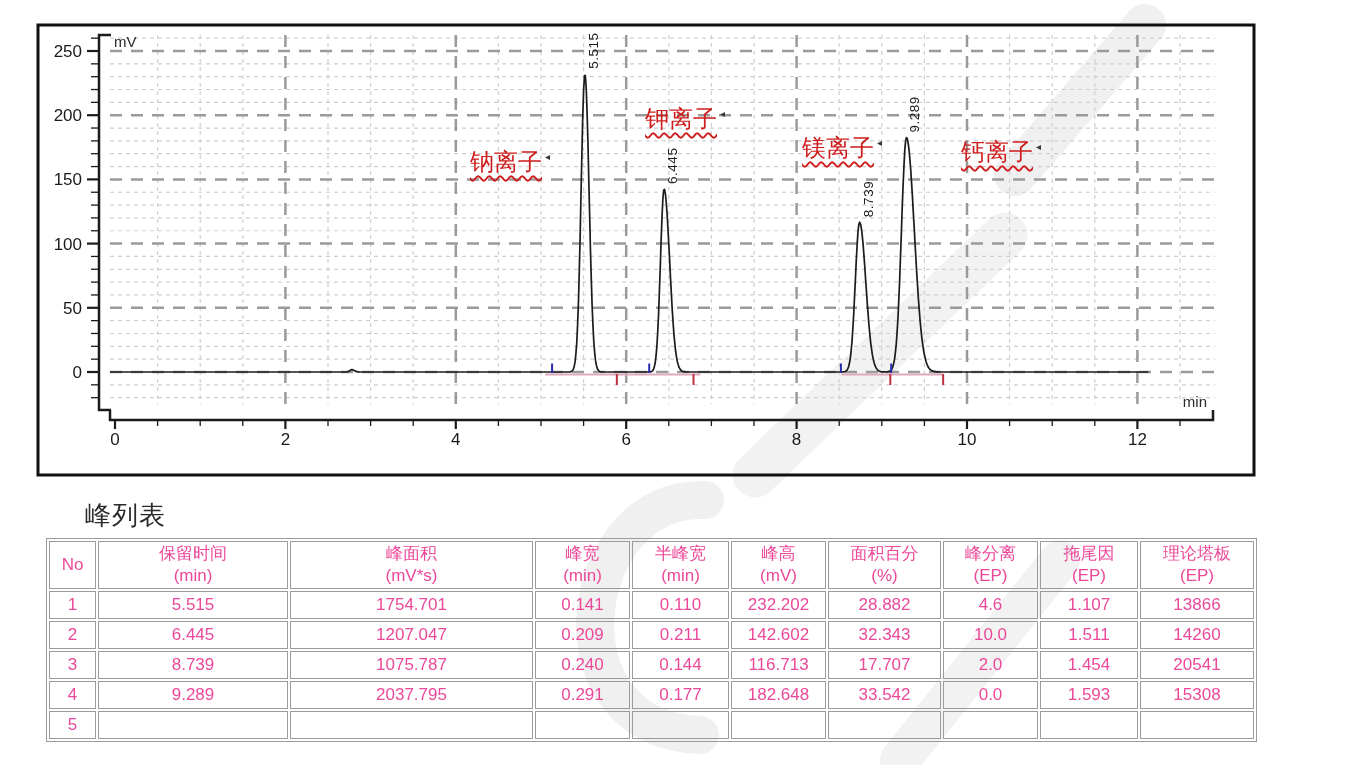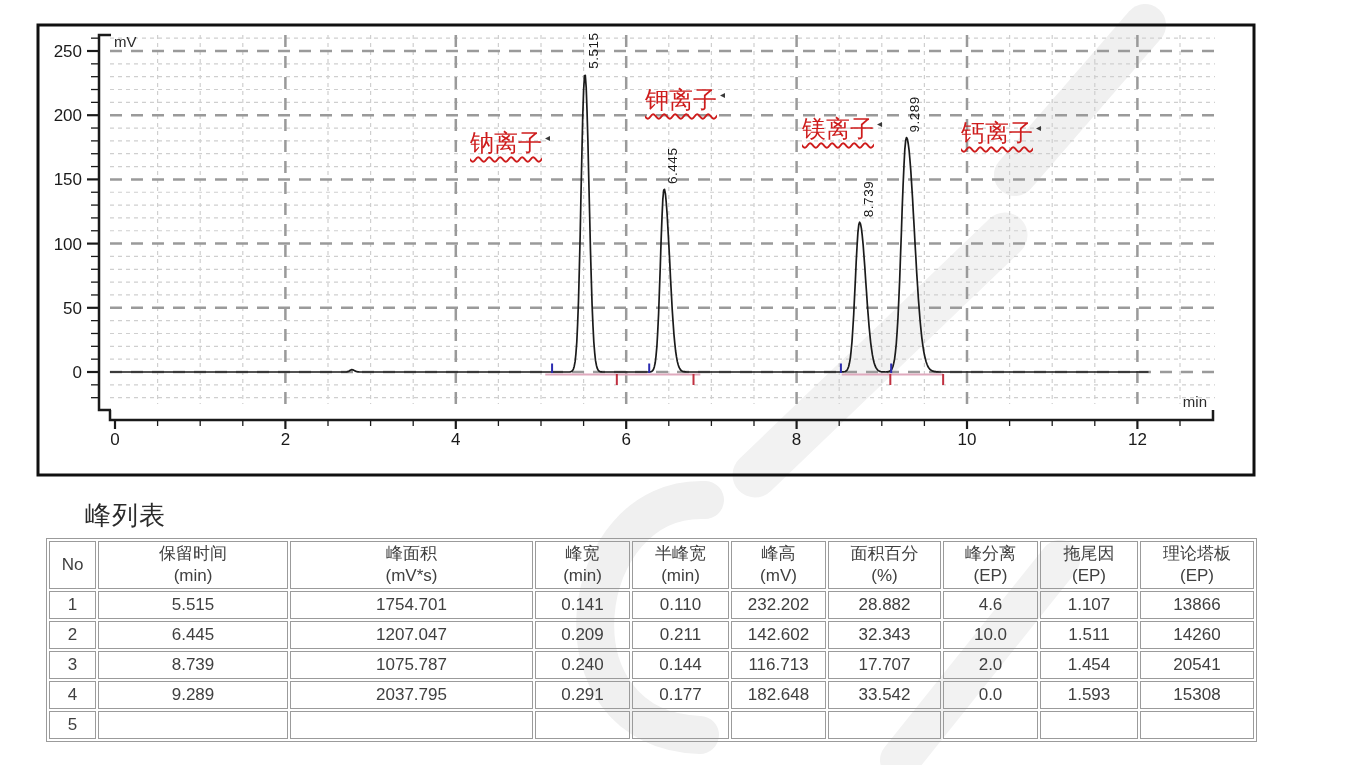--- a/index.html
+++ b/index.html
@@ -5,35 +5,35 @@
   html,body{margin:0;padding:0;background:#fff;}
   .page{
     position:relative;width:1362px;height:765px;background:#ffffff;overflow:hidden;
     font-family:"Liberation Sans",sans-serif;color:#1e1e1e;
   }
   .chart-svg{position:absolute;left:0;top:0;width:1362px;height:765px;}
   .ion-label{
     position:absolute;font-family:"Liberation Serif",serif;font-size:24px;line-height:1.15;
     color:#ce1c1c;white-space:nowrap;
     text-decoration:underline wavy;text-decoration-color:#ce1c1c;text-decoration-thickness:2px;
-    text-underline-offset:5px;z-index:3;
+    text-underline-offset:5px;z-index:3;margin-top:19px;
   }
   .ion-label .cursor-mark{
     font-size:10px;color:#3a3a3a;text-decoration:none;display:inline-block;
     vertical-align:top;margin-left:3px;margin-top:2px;
   }
   .table-title{
     position:absolute;left:50px;top:498px;font-family:"Liberation Serif",serif;
     font-size:26px;color:#2b2b2b;z-index:3;letter-spacing:1px;margin-left:35px;
   }
   table.peak-table{
     position:absolute;left:46px;top:538px;width:1191px;z-index:3;
     border-collapse:separate;border-spacing:2px;table-layout:fixed;
     border:1px solid #9b9b9b;background:transparent;
-    font-family:"Liberation Sans",sans-serif;font-size:17px;color:#404040;
+    font-family:"Liberation Sans",sans-serif;font-size:17px;color:#ec4899;
   }
   table.peak-table th, table.peak-table td{
     border:1px solid #9b9b9b;background:transparent;text-align:center;padding:0 4px;
     overflow:hidden;white-space:nowrap;
   }
   table.peak-table th{font-weight:normal;height:46px;line-height:1.3;}
   table.peak-table td{height:26px;}
 </style>
 </head>
 <body>

